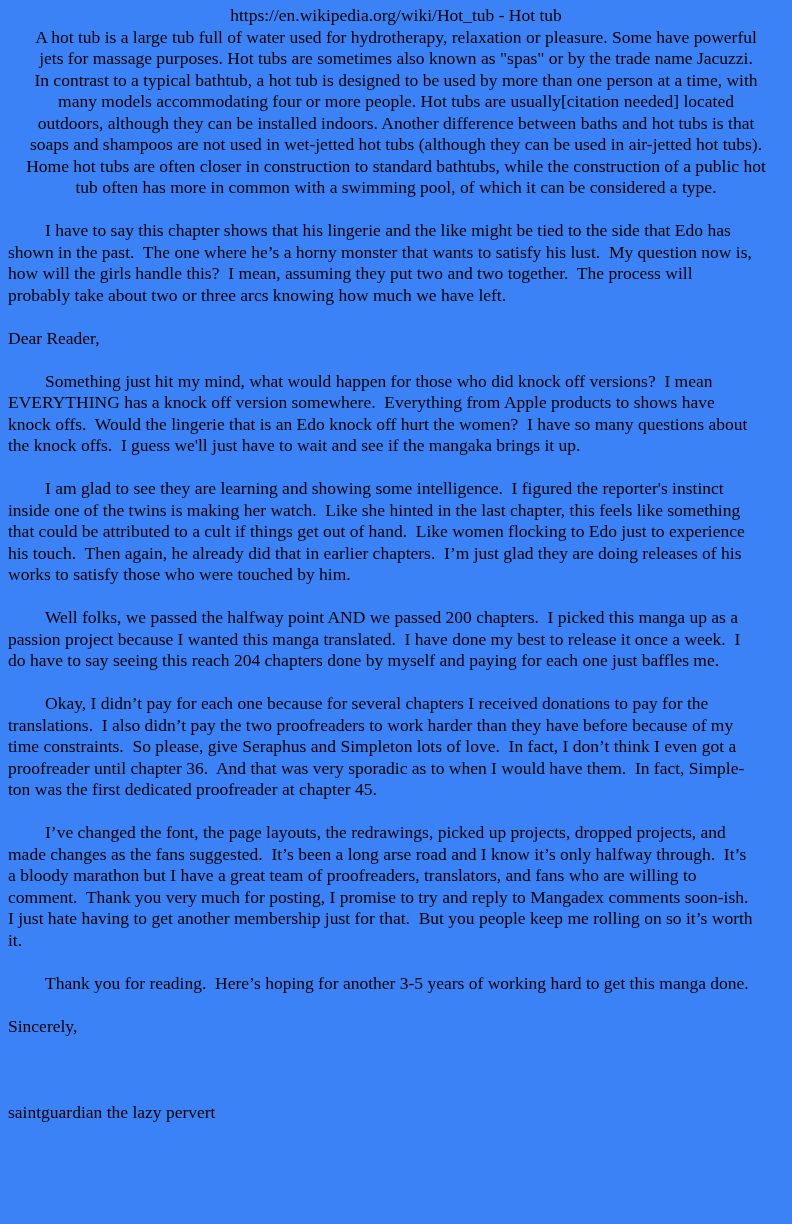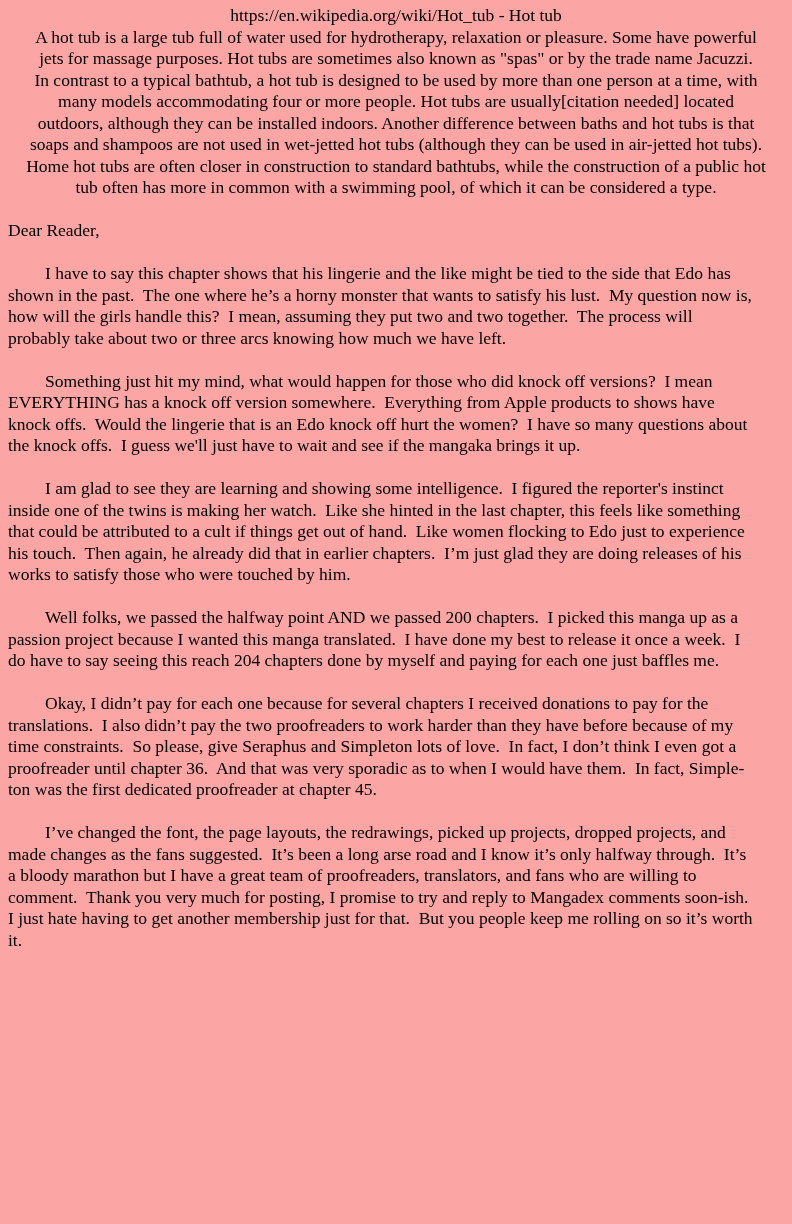--- a/index.html
+++ b/index.html
@@ -14,21 +14,21 @@
   }
   .page {
     box-sizing: border-box;
     width: 792px;
     height: 1224px;
     padding: 5px 8px 0 8px;
     font-family: "Liberation Serif", "DejaVu Serif", serif;
     font-size: 17.5px;
     line-height: 21.5px;
     color: #000000;
-    background: #fca5a5;
+    background: #3b82f6;
   }
   .center {
     text-align: center;
     white-space: pre-wrap;
   }
   .block {
     margin-top: 21.5px;
     white-space: pre-wrap;
   }
   .para {
@@ -45,26 +45,26 @@
   <div class="center">https://en.wikipedia.org/wiki/Hot_tub - Hot tub</div>
   <div class="center">A hot tub is a large tub full of water used for hydrotherapy, relaxation or pleasure. Some have powerful
 jets for massage purposes. Hot tubs are sometimes also known as "spas" or by the trade name Jacuzzi.
 In contrast to a typical bathtub, a hot tub is designed to be used by more than one person at a time, with
 many models accommodating four or more people. Hot tubs are usually[citation needed] located
 outdoors, although they can be installed indoors. Another difference between baths and hot tubs is that
 soaps and shampoos are not used in wet-jetted hot tubs (although they can be used in air-jetted hot tubs).
 Home hot tubs are often closer in construction to standard bathtubs, while the construction of a public hot
 tub often has more in common with a swimming pool, of which it can be considered a type.</div>
 
-  <div class="block">Dear Reader,</div>
-
   <div class="block para">I have to say this chapter shows that his lingerie and the like might be tied to the side that Edo has
 shown in the past.  The one where he’s a horny monster that wants to satisfy his lust.  My question now is,
 how will the girls handle this?  I mean, assuming they put two and two together.  The process will
 probably take about two or three arcs knowing how much we have left.</div>
+
+  <div class="block">Dear Reader,</div>
   <div class="block para">Something just hit my mind, what would happen for those who did knock off versions?  I mean
 EVERYTHING has a knock off version somewhere.  Everything from Apple products to shows have
 knock offs.  Would the lingerie that is an Edo knock off hurt the women?  I have so many questions about
 the knock offs.  I guess we'll just have to wait and see if the mangaka brings it up.</div>
   <div class="block para">I am glad to see they are learning and showing some intelligence.  I figured the reporter's instinct
 inside one of the twins is making her watch.  Like she hinted in the last chapter, this feels like something
 that could be attributed to a cult if things get out of hand.  Like women flocking to Edo just to experience
 his touch.  Then again, he already did that in earlier chapters.  I’m just glad they are doing releases of his
 works to satisfy those who were touched by him.</div>
   <div class="block para">Well folks, we passed the halfway point AND we passed 200 chapters.  I picked this manga up as a
@@ -74,17 +74,20 @@
 translations.  I also didn’t pay the two proofreaders to work harder than they have before because of my
 time constraints.  So please, give Seraphus and Simpleton lots of love.  In fact, I don’t think I even got a
 proofreader until chapter 36.  And that was very sporadic as to when I would have them.  In fact, Simple-
 ton was the first dedicated proofreader at chapter 45.</div>
   <div class="block para">I’ve changed the font, the page layouts, the redrawings, picked up projects, dropped projects, and
 made changes as the fans suggested.  It’s been a long arse road and I know it’s only halfway through.  It’s
 a bloody marathon but I have a great team of proofreaders, translators, and fans who are willing to
 comment.  Thank you very much for posting, I promise to try and reply to Mangadex comments soon-ish.
 I just hate having to get another membership just for that.  But you people keep me rolling on so it’s worth
 it.</div>
+  <div class="block para">Thank you for reading.  Here’s hoping for another 3-5 years of working hard to get this manga done.</div>
 
+  <div class="block">Sincerely,</div>
 
   <div class="block sig">
+    <div>saintguardian the lazy pervert</div>
   </div>
 </div>
 
 </body></html>

